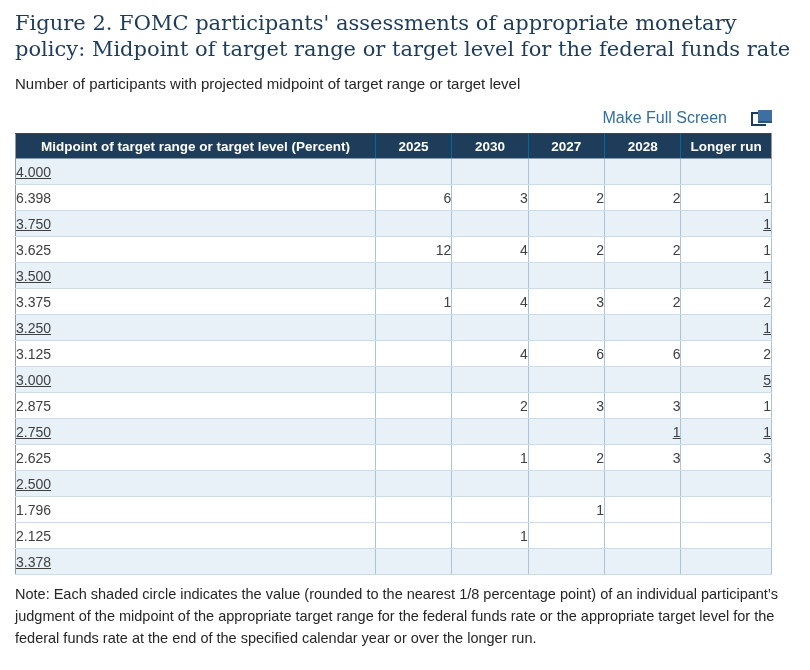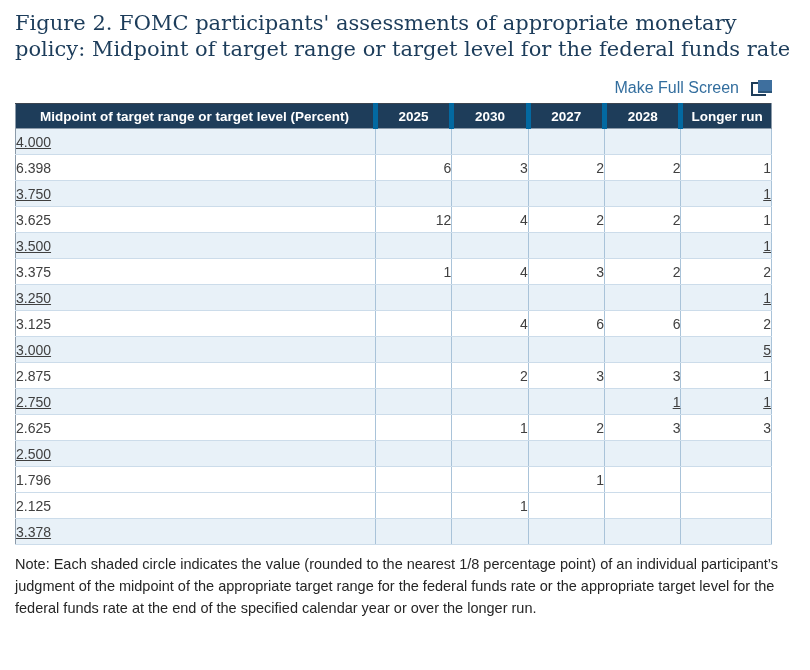--- a/index.html
+++ b/index.html
@@ -16,40 +16,40 @@
   }
   .subtitle{
     font-size:15px;color:#262626;margin-top:13px;max-width:784px;
   }
   .fs-row{
     width:757px;display:flex;justify-content:flex-end;align-items:center;
     margin-top:16px;margin-bottom:5px;height:20px;
   }
   .fs-link{
     color:#336e9e;font-size:16px;text-decoration:none;cursor:pointer;
-    display:inline-flex;align-items:center;gap:12px;
+    display:inline-flex;align-items:center;gap:24px;
   }
   .fs-icon{position:relative;width:21px;height:16px;display:inline-block;}
   .fs-icon .bracket{
     position:absolute;left:0;bottom:0;width:13px;height:10px;
     border-left:2px solid #1e3d5a;border-bottom:2px solid #1e3d5a;
     border-top:2px solid #1e3d5a;
   }
   .fs-icon .pane{
     position:absolute;right:0;top:0;width:14px;height:11px;
     background:#3e6f9e;border-bottom:2px solid #2c5579;
   }
   table.fomc{
     border-collapse:collapse;table-layout:fixed;width:757px;
     border:1px solid #8c9baa;border-top:1px solid #3c4550;
   }
   table.fomc th{
     background:#1e3d5a;color:#ffffff;font-weight:bold;font-size:13.5px;
     height:24px;text-align:center;padding:0 4px;
-    border-right:5px solid #0369a1;border-bottom:1px solid #8c9baa;
+    border-right:1px solid #0369a1;border-bottom:1px solid #8c9baa;
   }
   table.fomc th:last-child{border-right:none;}
   table.fomc td{
     font-size:14px;color:#404040;height:25px;padding:0;
     border-right:1px solid #a9c3d9;border-bottom:1px solid #ccdcea;
     background:#ffffff;
   }
   table.fomc td:last-child{border-right:1px solid #a9c3d9;}
   table.fomc tr.shaded td{background:#e8f1f8;text-decoration:underline;}
   td.rate{text-align:left;padding-left:7px;}
@@ -62,20 +62,21 @@
     margin-top:8px;max-width:788px;
   }
 </style>
 </head>
 <body>
 
 <div class="container">
 
   <h2 class="fig-title">Figure 2. FOMC participants' assessments of appropriate monetary policy: Midpoint of target range or target level for the federal funds rate</h2>
 
+  <div class="subtitle">Number of participants with projected midpoint of target range or target level</div>
 
   <div class="fs-row">
     <a class="fs-link">
       <span>Make Full Screen</span>
       <span class="fs-icon">
         <span class="bracket"></span>
         <span class="pane"></span>
       </span>
     </a>
   </div>

